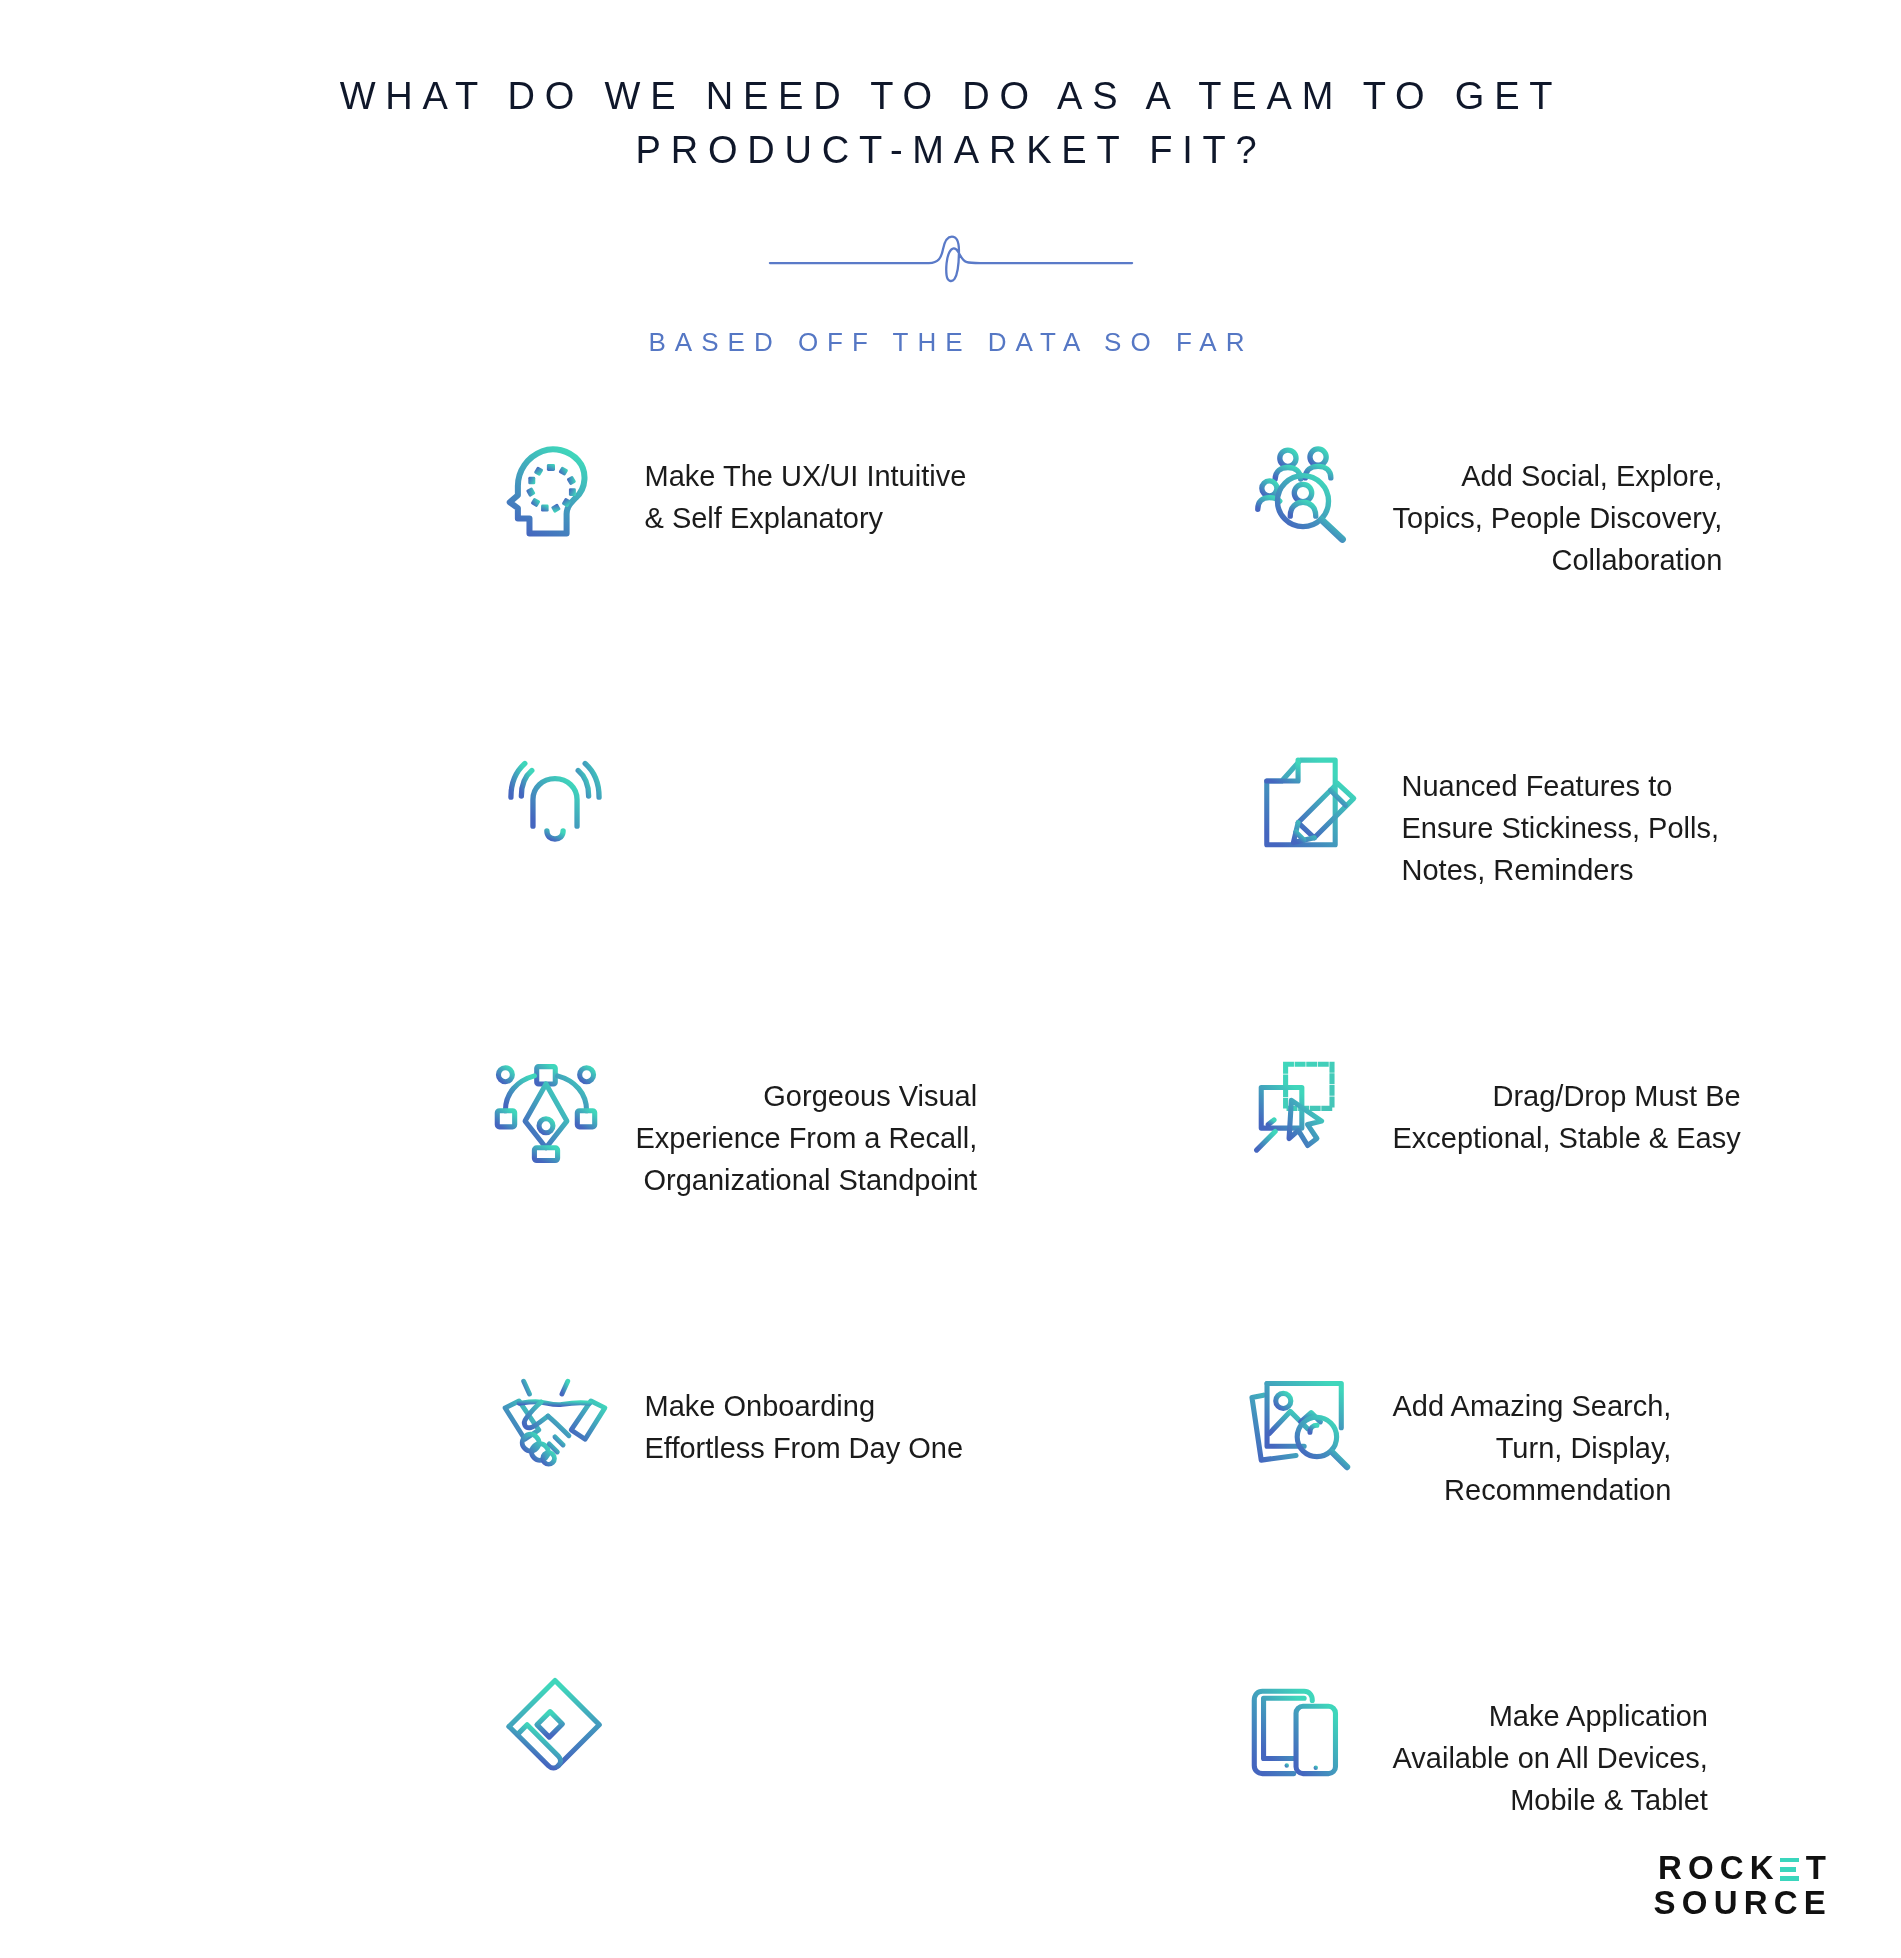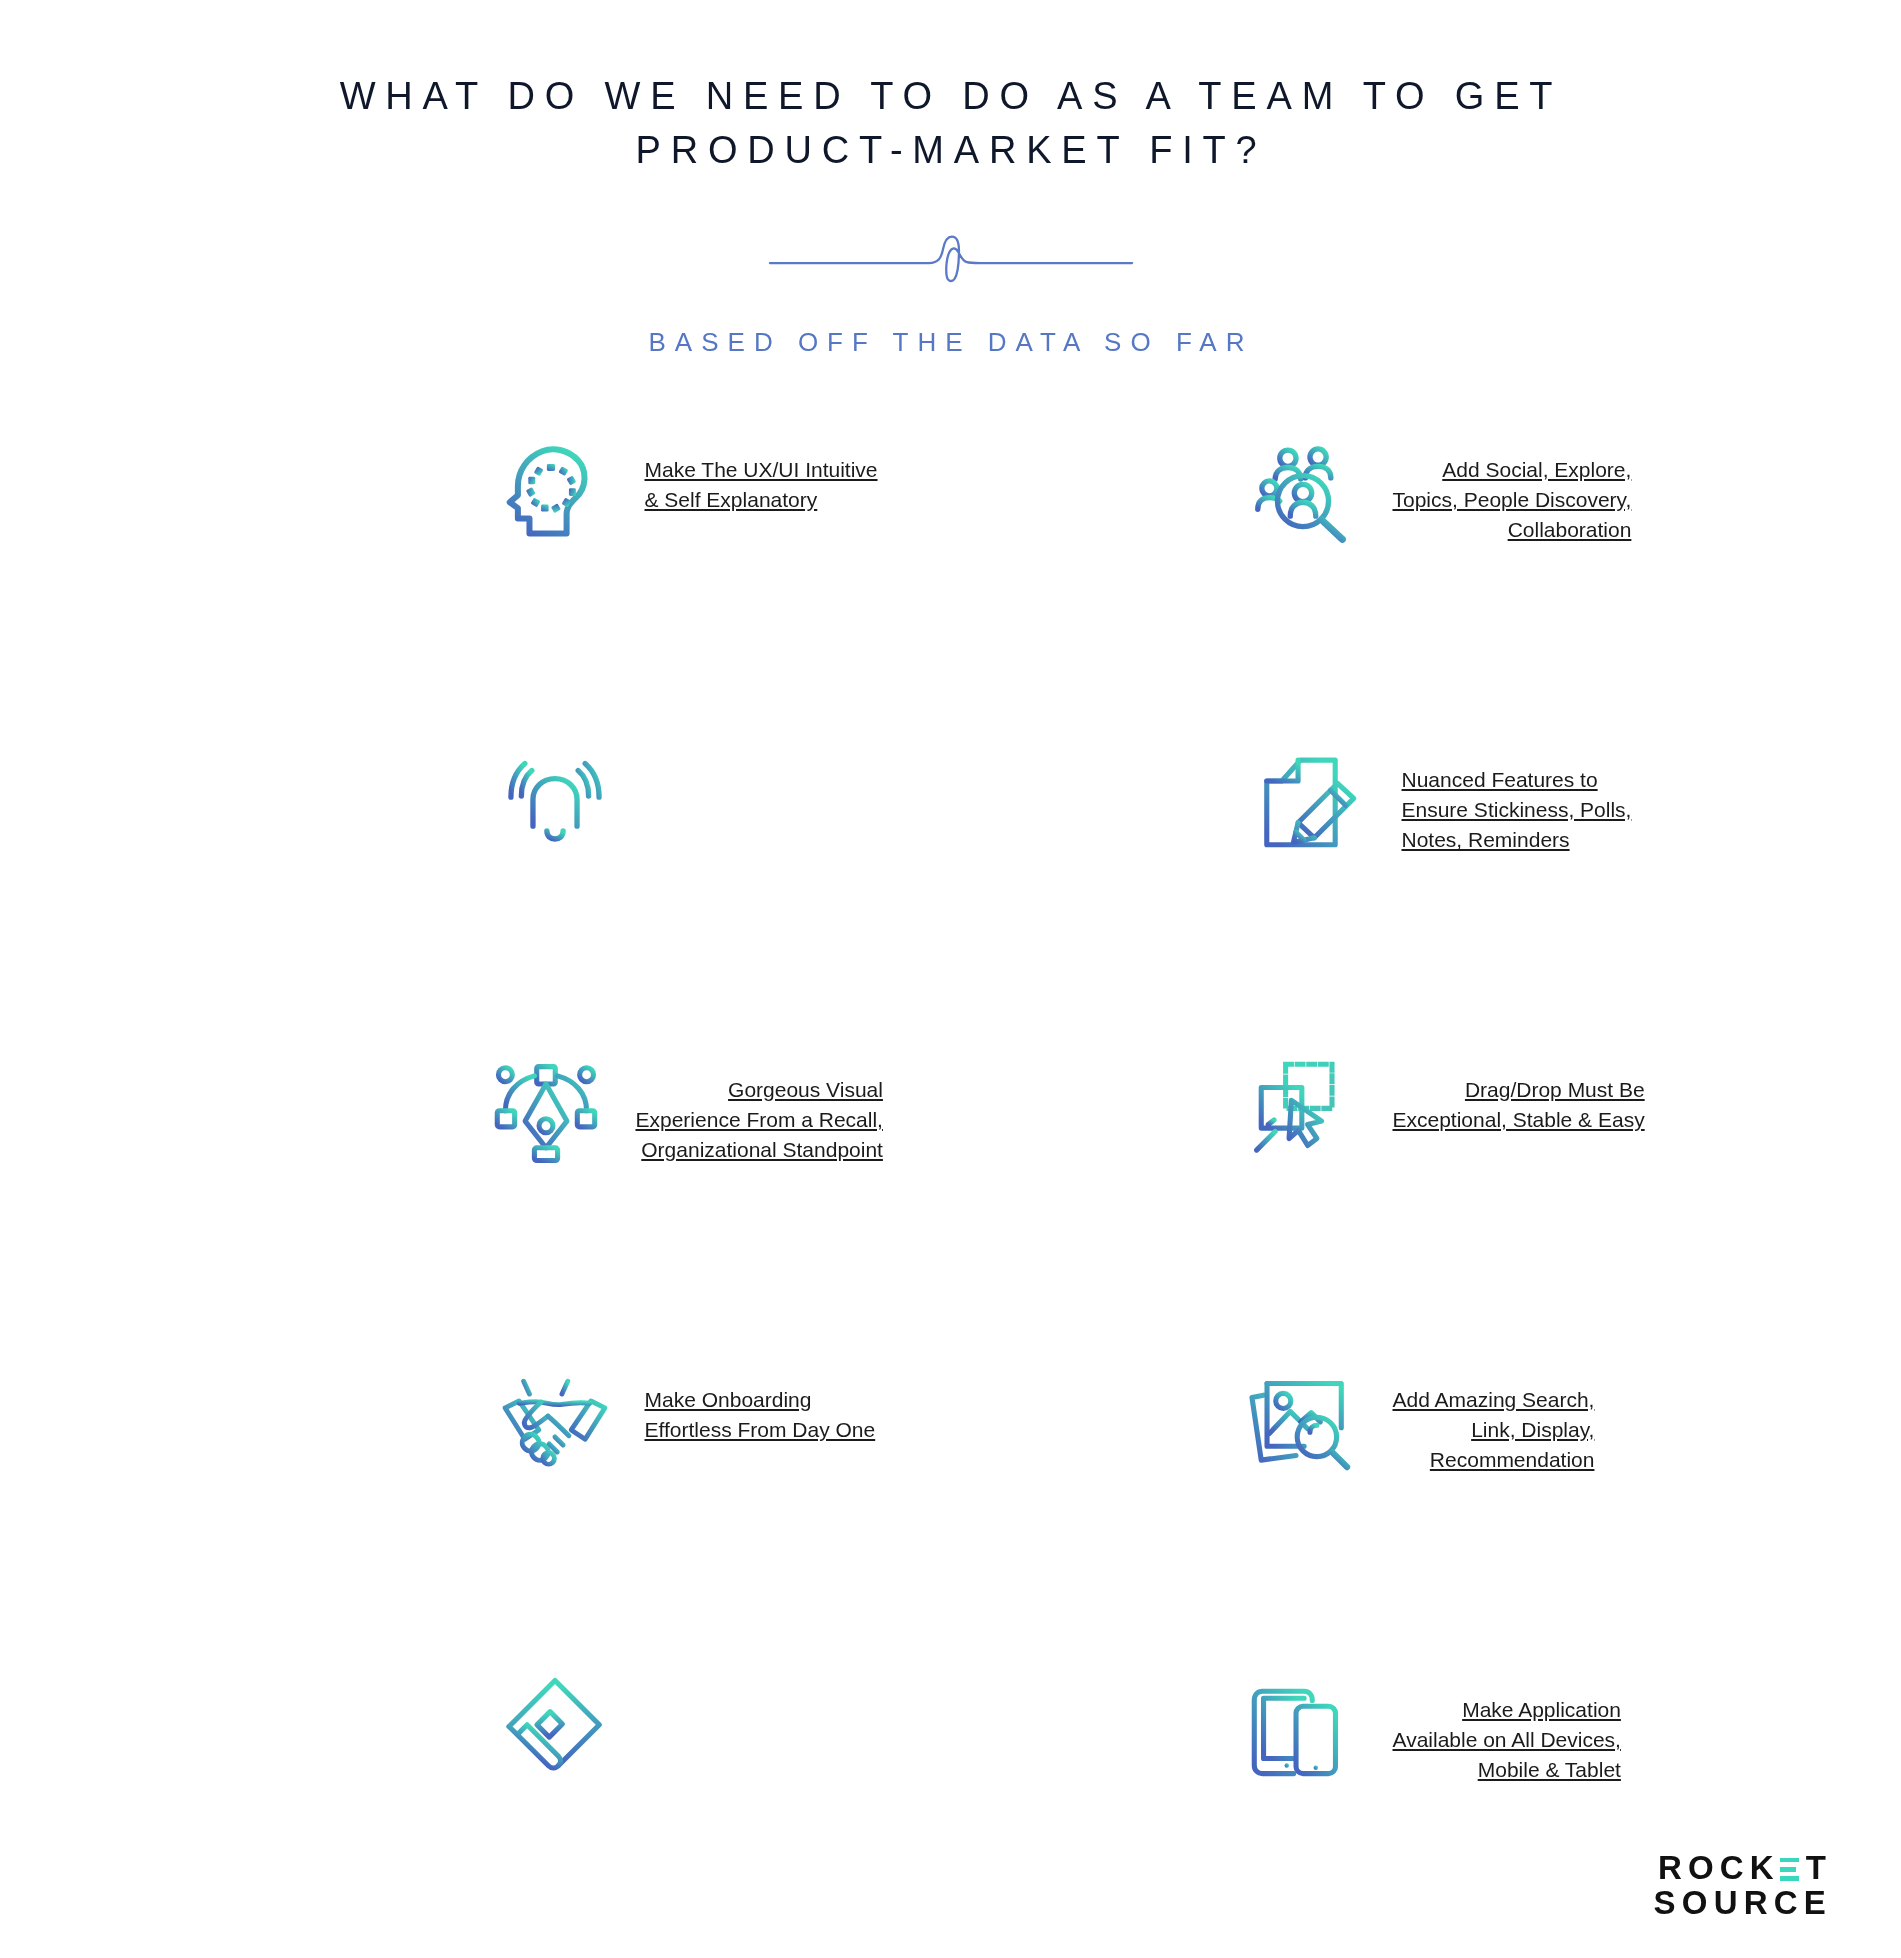--- a/index.html
+++ b/index.html
@@ -76,27 +76,26 @@
     display: flex;
     align-items: flex-start;
     justify-content: center;
   }
   .icon-box svg {
     width: 116px;
     height: 116px;
     display: block;
   }
   .cell-text {
-    font-size: 21px;
+    font-size: 29px;
     line-height: 1.45;
     color: #1b1b1b;
     padding-top: 19.6px;
     padding-left: 23px;
     max-width: 499px;
-    text-decoration: underline;
   }
   .cell-text .tline { display: block; white-space: nowrap; }
 
   
   .logo {
     position: absolute;
     right: 70px;
     bottom: 39px;
     text-align: right;
     line-height: 1.04;
@@ -377,21 +376,21 @@
           <path d="M21 59 L39 40 L54 55"></path>
           <path d="M48 49 L57 41 L65 49"></path>
           <circle cx="62" cy="62" r="17"></circle>
           <path d="M56 58 C56 54 59 52 62 52"></path>
           <path d="M75 75 L88 88" stroke-width="5.4"></path>
         </g>
       </svg>
     </div>
     <div class="cell-text">
       <span class="tline">Add Amazing Search,</span>
-      <span class="tline">Link, Display,</span>
+      <span class="tline">Turn, Display,</span>
       <span class="tline">Recommendation</span>
     </div>
   </div>
 
   <div class="cell left">
     <div class="icon-box">
       <svg viewBox="0 0 100 100">
         <defs>
           <linearGradient id="g9" x1="0.9" y1="0.05" x2="0.1" y2="0.95">
             <stop offset="0%" stop-color="#3fd6bb"></stop>

